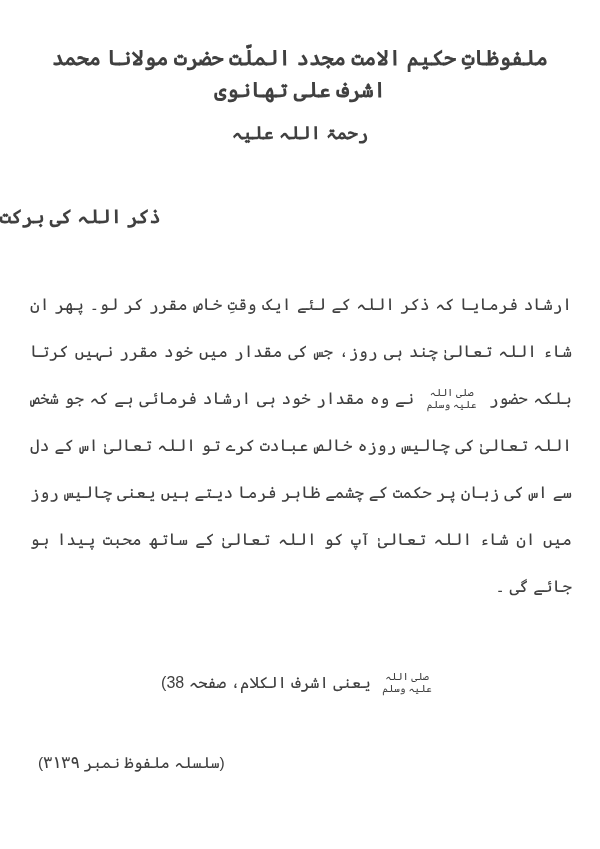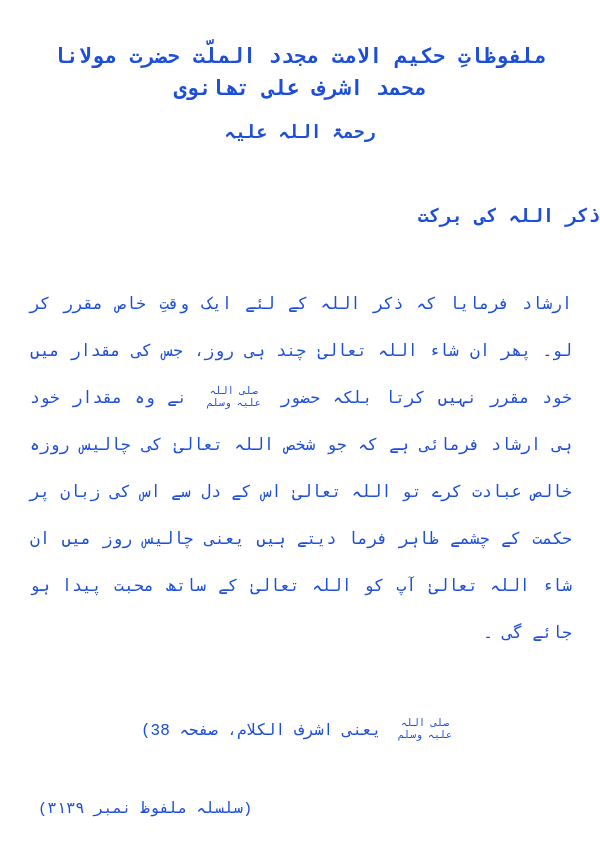--- a/index.html
+++ b/index.html
@@ -6,42 +6,42 @@
     margin: 0;
     padding: 0;
     background: #ffffff;
   }
   .page {
     position: relative;
     width: 600px;
     height: 849px;
     margin: 0 auto;
     background: #ffffff;
-    color: #1d4ed8;
+    color: #404040;
     direction: rtl;
     overflow: hidden;
-    font-family: Liberation Mono, monospace;
+    font-family: Liberation Sans, sans-serif;
   }
   .title-main {
     margin: 42px 26px 0 26px;
     text-align: center;
     font-size: 21px;
     font-weight: bold;
     line-height: 1.5;
   }
   .title-sub {
     margin-top: 16px;
     text-align: center;
     font-size: 18px;
     font-weight: bold;
     line-height: 1.4;
   }
   .section-heading {
     margin: 58px 0 0 0;
-    text-align: right;
+    text-align: left;
     font-size: 19px;
     font-weight: bold;
     line-height: 1.4;
   }
   .body-paragraph {
     margin: 50px 28px 0 30px;
     font-size: 16.5px;
     line-height: 47px;
     text-align: justify;
     text-justify: inter-word;

